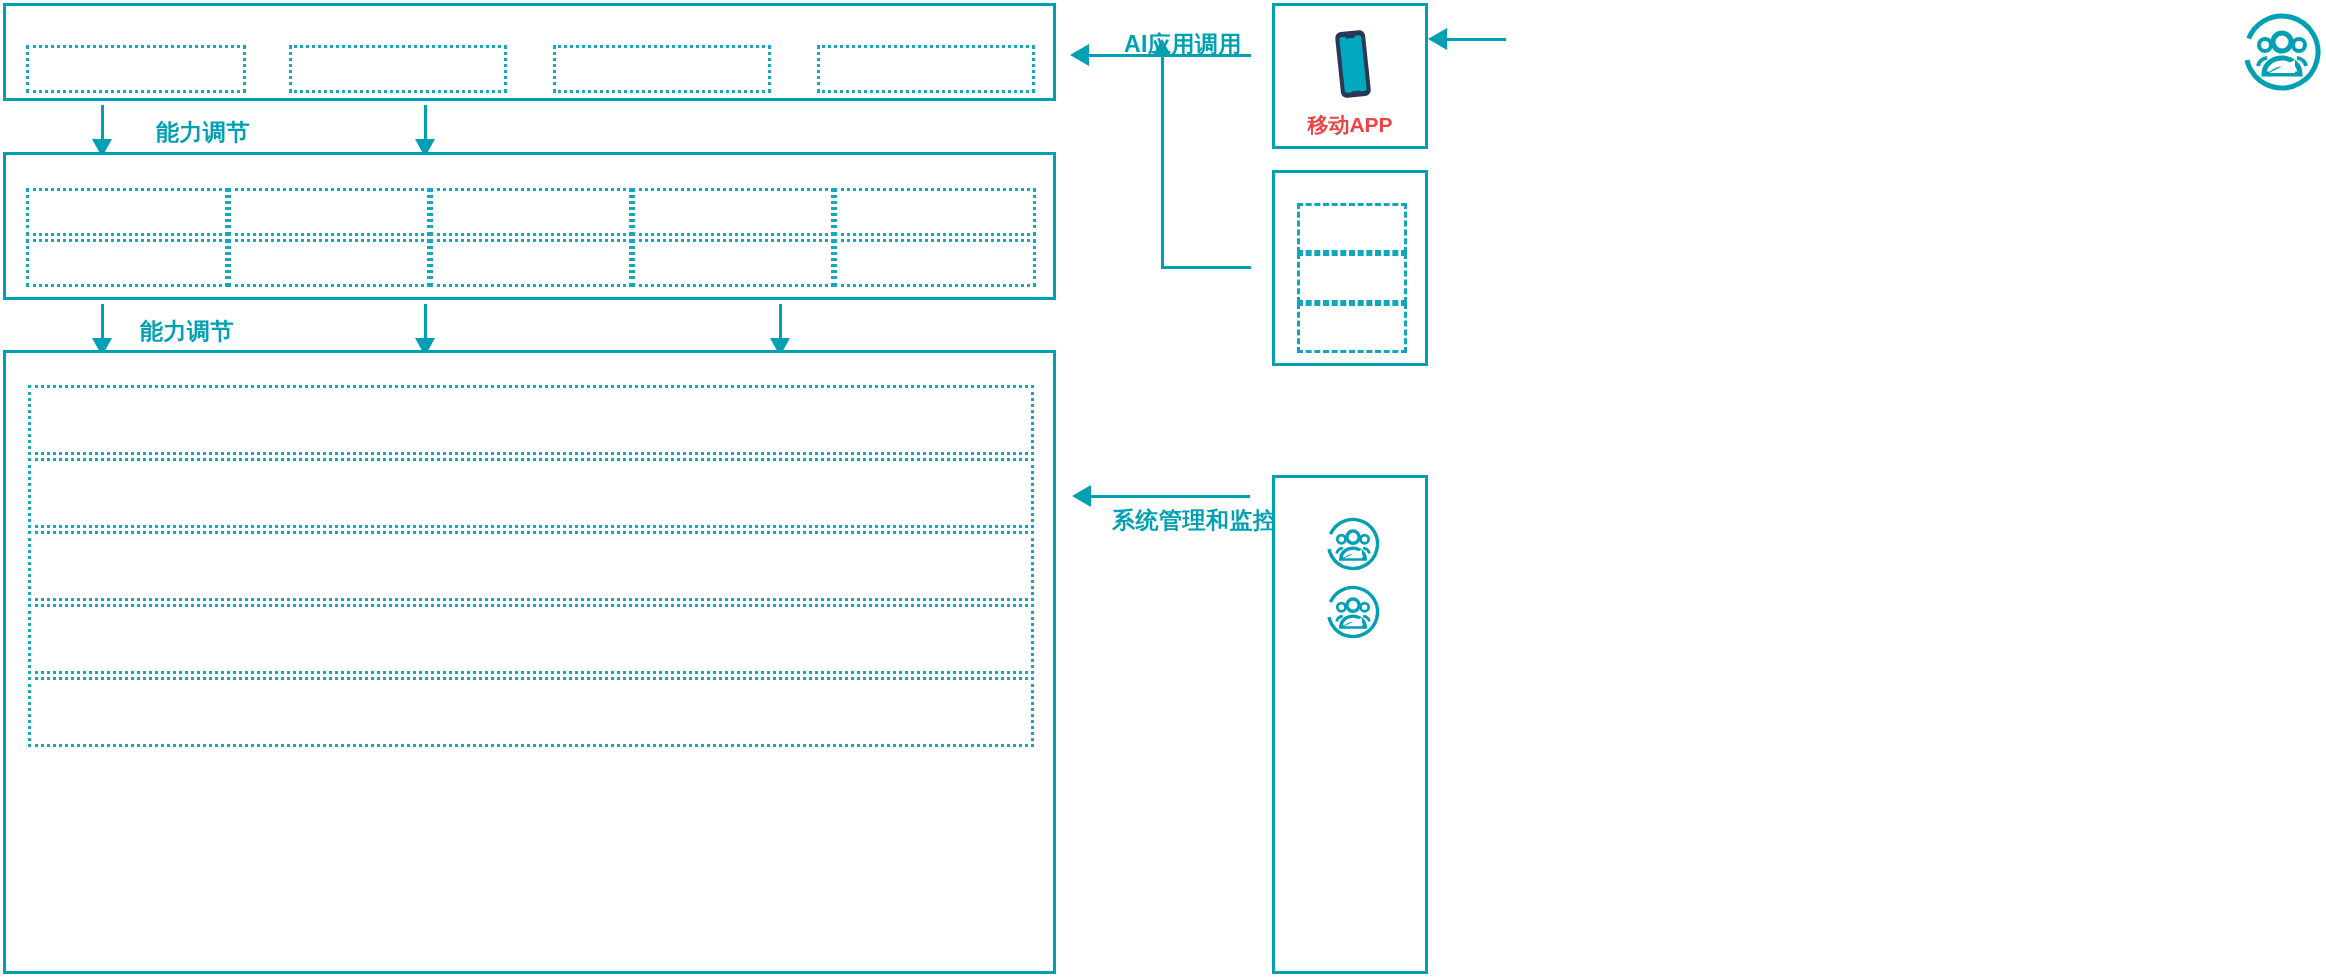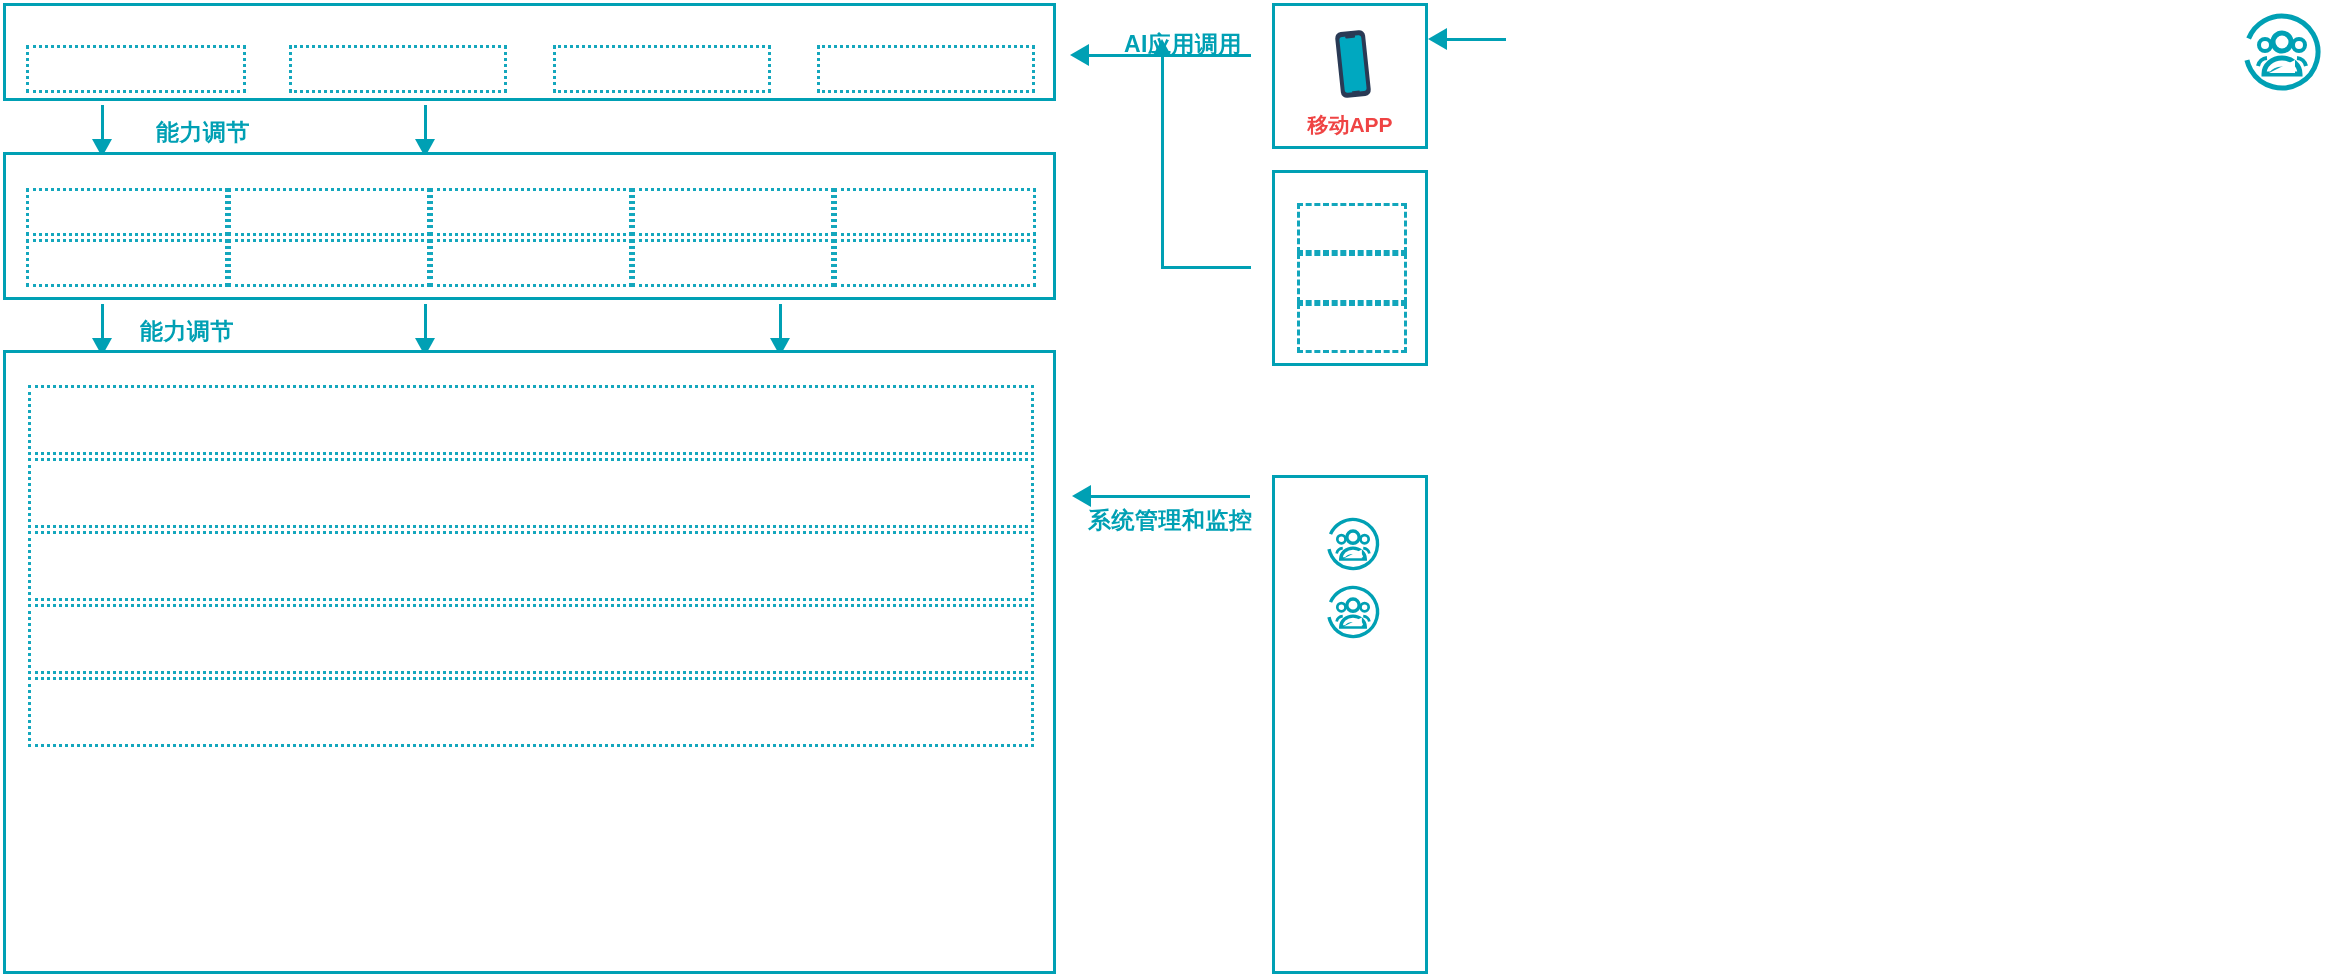--- a/index.html
+++ b/index.html
@@ -168,21 +168,21 @@
 
   <div class="panel" style="left:1272px;top:170px;width:156px;height:196px;">
     <div class="cell dash" style="left:22px;top:30px;width:110px;height:50px;"></div>
     <div class="cell dash" style="left:22px;top:80px;width:110px;height:50px;"></div>
     <div class="cell dash" style="left:22px;top:130px;width:110px;height:50px;"></div>
   </div>
 
   <div class="arrow-h" style="left:1090px;top:495px;width:160px;">
     <div class="head"></div>
   </div>
-  <div class="label" style="left:1088px;top:505px;">系统管理和监控</div>
+  <div class="label" style="left:1112px;top:505px;">系统管理和监控</div>
 
   <div class="panel" style="left:1272px;top:475px;width:156px;height:499px;">
     <div class="icon" style="left:48px;top:36px;width:60px;height:60px;">
       <svg width="60" height="60" viewBox="0 0 88 88">
         <circle cx="44" cy="44" r="36" fill="none" stroke="#00a0b4" stroke-width="5" stroke-dasharray="180 22" transform="rotate(-120 44 44)"></circle>
         <circle cx="44" cy="34" r="9" fill="none" stroke="#00a0b4" stroke-width="5"></circle>
         <circle cx="27" cy="37" r="6" fill="none" stroke="#00a0b4" stroke-width="4"></circle>
         <circle cx="61" cy="37" r="6" fill="none" stroke="#00a0b4" stroke-width="4"></circle>
         <path d="M20 58 a10 10 0 0 1 9 -8" fill="none" stroke="#00a0b4" stroke-width="4"></path>
         <path d="M68 58 a10 10 0 0 0 -9 -8" fill="none" stroke="#00a0b4" stroke-width="4"></path>

